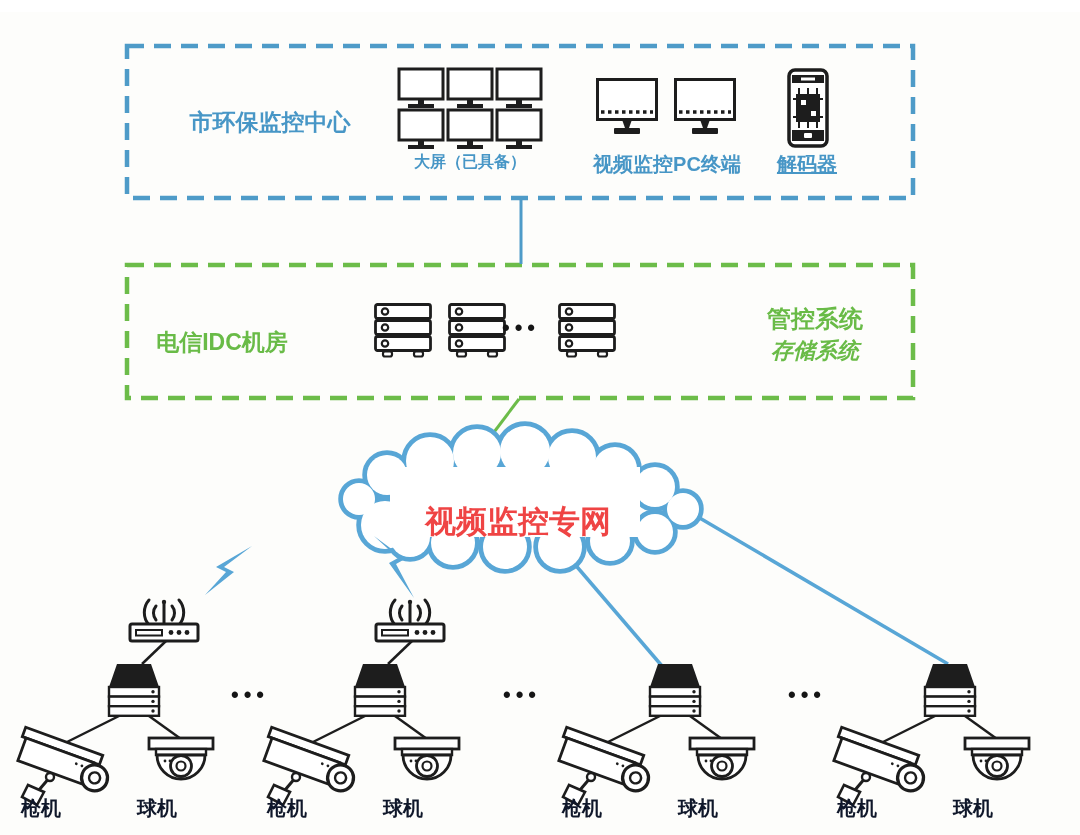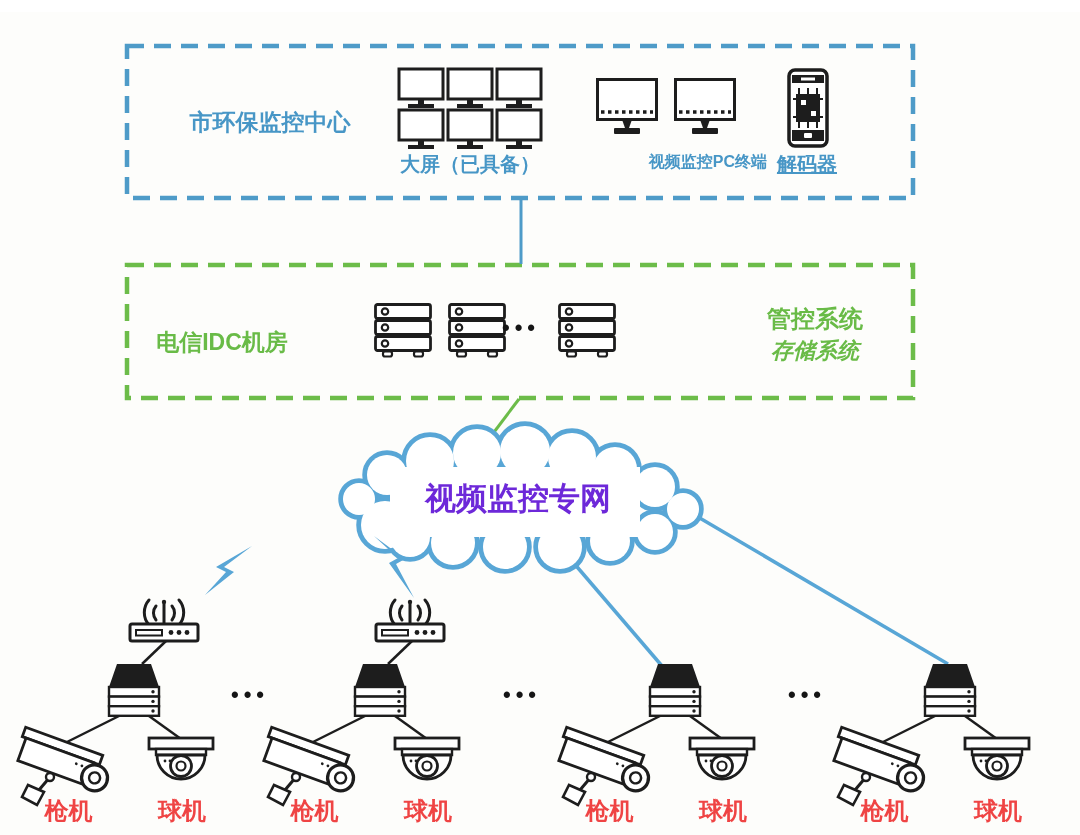--- a/index.html
+++ b/index.html
@@ -9,21 +9,21 @@
     font-family:"Liberation Sans","DejaVu Sans",sans-serif;
     margin-top:12px;
   }
   .layer{position:absolute; left:0; top:0;}
   .lbl{position:absolute; text-align:center; font-weight:bold; line-height:1.25; white-space:nowrap;}
   .blue{color:#4796c6;}
   .green{color:#69bb47;}
   .dots{position:absolute; text-align:center; font-weight:bold; color:#151515;
         font-size:22px; letter-spacing:5px; width:80px;}
   .group{position:absolute; width:250px; height:250px; top:578px;}
-  .glabel{position:absolute; top:205px; font-weight:bold; font-size:24px; color:#ef4444; text-align:center;}
+  .glabel{position:absolute; top:205px; font-weight:bold; font-size:20px; color:#0f172a; }
   svg{display:block;}
 </style>
 </head>
 <body>
 
 <div class="canvas">
 
   <svg class="layer" width="1080" height="835" viewBox="0 0 1080 835">
 
     <rect x="127" y="34" width="786" height="152" fill="none" stroke="#4e9bc8" stroke-width="4.5" stroke-dasharray="17 10"></rect>
@@ -99,35 +99,35 @@
         <rect x="61" y="38" width="26" height="4"></rect>
         <rect x="110" y="38" width="26" height="4"></rect>
       <rect x="22" y="74" width="6" height="5"></rect>
         <rect x="71" y="74" width="6" height="5"></rect>
         <rect x="120" y="74" width="6" height="5"></rect>
       <rect x="12" y="79" width="26" height="4"></rect>
         <rect x="61" y="79" width="26" height="4"></rect>
         <rect x="110" y="79" width="26" height="4"></rect>
     </g>
   </svg>
-  <span class="lbl blue" style="left:370px; top:140px; width:200px; font-size:20px;">大屏（已具备）</span>
+  <span class="lbl blue" style="left:370px; top:140px; width:200px; font-size:16px;">大屏（已具备）</span>
 
   <svg class="layer" style="left:596px; top:66px;" width="62" height="58" viewBox="0 0 62 58">
     <rect x="1.5" y="1.5" width="59" height="40" fill="#ffffff" stroke="#1d1d1d" stroke-width="3"></rect>
     <line x1="5" y1="34" x2="57" y2="34" stroke="#1d1d1d" stroke-width="3.5" stroke-dasharray="3.5 3.5"></line>
     <polygon points="26,41.5 36,41.5 33,50 29,50" fill="#1d1d1d"></polygon>
     <rect x="18" y="50" width="26" height="6" rx="1" fill="#1d1d1d"></rect>
   </svg>
   <svg class="layer" style="left:674px; top:66px;" width="62" height="58" viewBox="0 0 62 58">
     <rect x="1.5" y="1.5" width="59" height="40" fill="#ffffff" stroke="#1d1d1d" stroke-width="3"></rect>
     <line x1="5" y1="34" x2="57" y2="34" stroke="#1d1d1d" stroke-width="3.5" stroke-dasharray="3.5 3.5"></line>
     <polygon points="26,41.5 36,41.5 33,50 29,50" fill="#1d1d1d"></polygon>
     <rect x="18" y="50" width="26" height="6" rx="1" fill="#1d1d1d"></rect>
   </svg>
-  <span class="lbl blue" style="left:567px; top:140px; width:200px; font-size:16px;text-align:right;">视频监控PC终端</span>
+  <span class="lbl blue" style="left:567px; top:140px; width:200px; font-size:20px;">视频监控PC终端</span>
 
   <svg class="layer" style="left:787px; top:56px;" width="42" height="80" viewBox="0 0 42 80">
     <rect x="2" y="2" width="38" height="76" rx="6" fill="#ffffff" stroke="#1d1d1d" stroke-width="3.5"></rect>
     <rect x="5" y="7" width="32" height="8" fill="#1d1d1d"></rect>
     <rect x="14" y="9.5" width="14" height="3" fill="#ffffff"></rect>
     <rect x="5" y="62" width="32" height="11" fill="#1d1d1d"></rect>
     <rect x="17" y="65" width="8" height="5" rx="1" fill="#ffffff"></rect>
     <g stroke="#1d1d1d" stroke-width="2">
       <line x1="12" y1="20" x2="12" y2="60"></line>
         <line x1="21" y1="20" x2="21" y2="60"></line>
@@ -184,21 +184,21 @@
         <circle cx="11" cy="24.5" r="3.2"></circle>
         <circle cx="11" cy="40.5" r="3.2"></circle>
       <rect x="9" y="48.5" width="9" height="5" rx="2"></rect>
         <rect x="40" y="48.5" width="9" height="5" rx="2"></rect>
     </g>
   </svg>
 
   <span class="lbl green" style="left:745px; top:292px; width:140px; font-size:24px;">管控系统</span>
   <span class="lbl green" style="left:745px; top:325px; width:140px; font-size:22px;font-style:italic;">存储系统</span>
 
-  <span class="lbl" style="left:388px; top:468px; width:260px; font-size:31px; color:#6d28d9;">视频监控专网</span>
+  <span class="lbl" style="left:388px; top:491px; width:260px; font-size:31px; color:#ef4444;">视频监控专网</span>
 
   <div class="group" style="left:9px;">
     <svg width="250" height="250" viewBox="0 0 250 250">
       <g>
         <g stroke="#1d1d1d" stroke-width="3" fill="none" stroke-linecap="round">
           <line x1="155" y1="14" x2="155" y2="34"></line>
           <path d="M147 16 A11 11 0 0 0 147 30"></path>
             <path d="M140 10 A19 19 0 0 0 140 35"></path>
           <path d="M163 16 A11 11 0 0 1 163 30"></path>
             <path d="M170 10 A19 19 0 0 1 170 35"></path>

